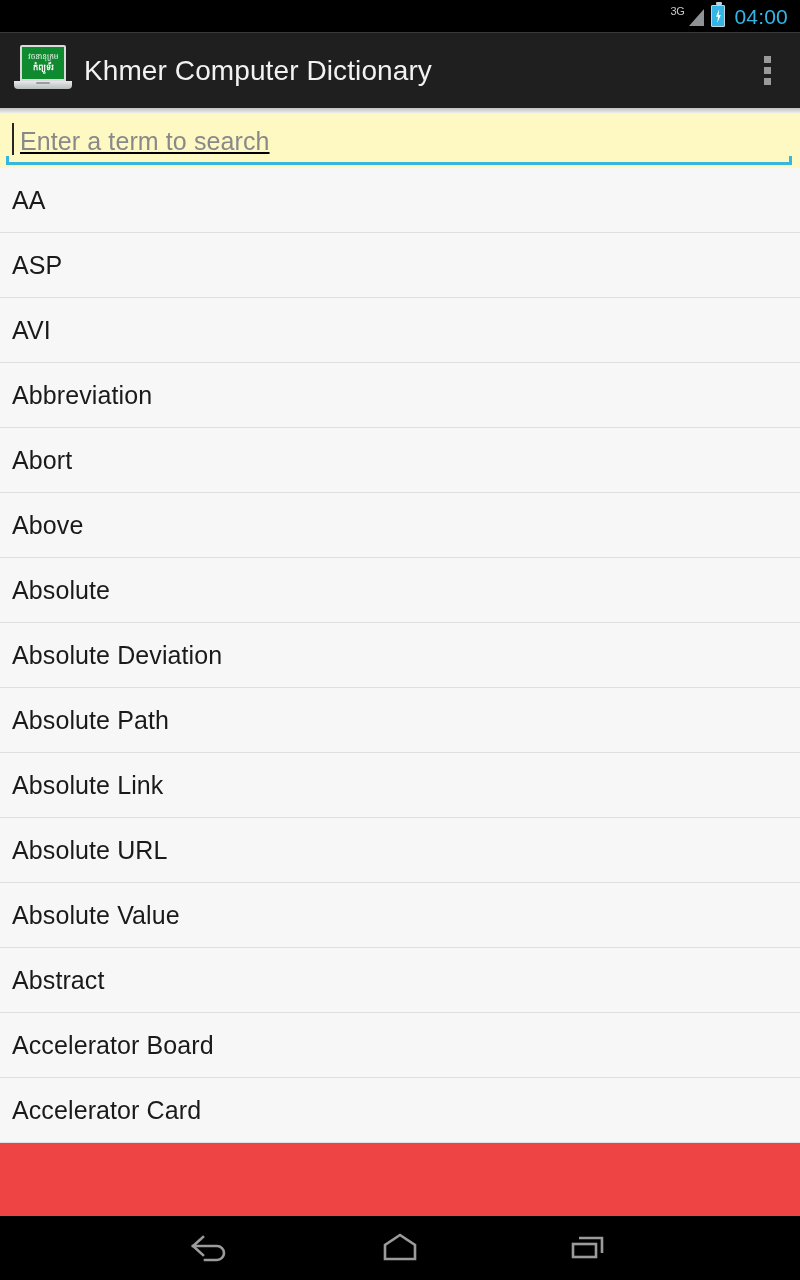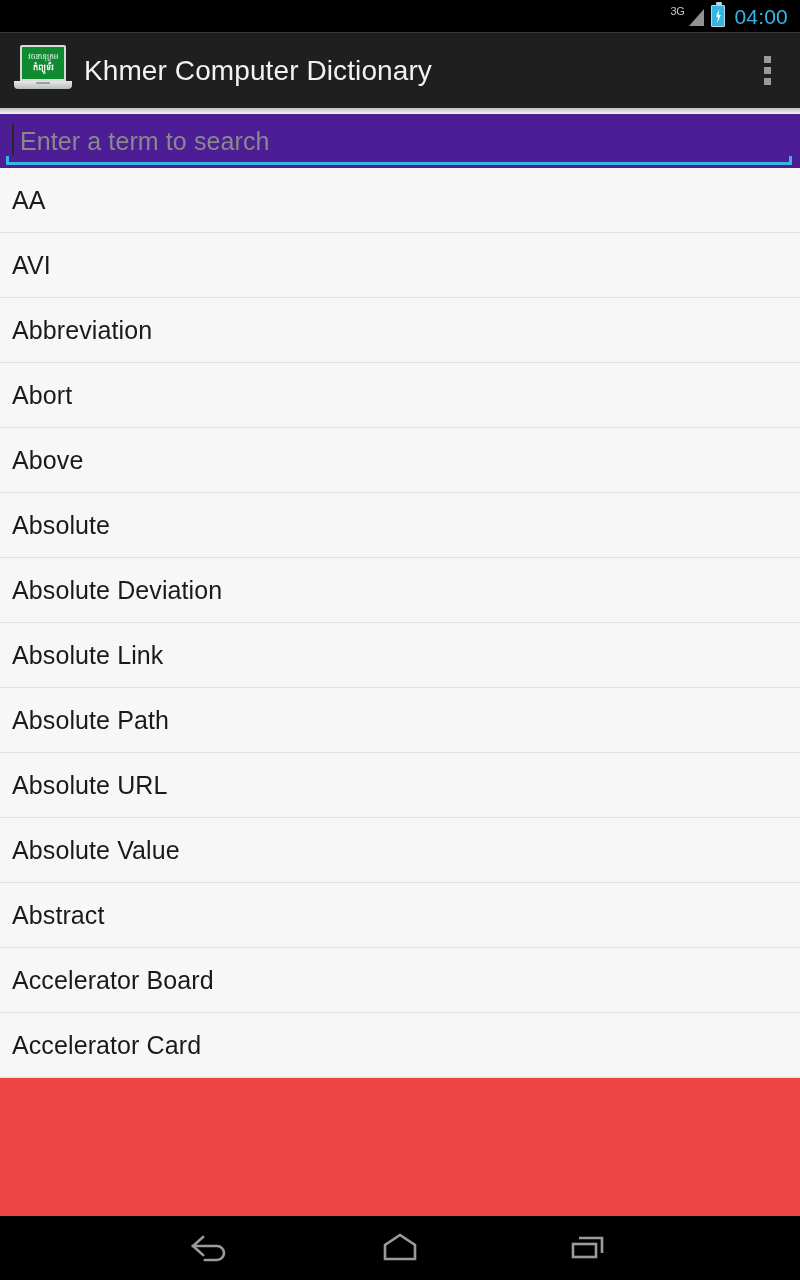--- a/index.html
+++ b/index.html
@@ -202,24 +202,25 @@
   .ab-shadow {
     flex: 0 0 6px;
     height: 6px;
     background: linear-gradient(to bottom, rgba(0,0,0,0.22), rgba(0,0,0,0));
   }
 
   
   .search-zone {
     flex: 0 0 54px;
     height: 54px;
-    background: #4c1d95;
-    position: relative;
-    display: flex;
-    align-items: center;
+    background: #fef9c3;
+    position: relative;
+    display: flex;
+    align-items: center;
+    text-decoration: underline;
   }
   .search-field {
     position: relative;
     width: 786px;
     margin-left: 6px;
     height: 48px;
     display: flex;
     align-items: center;
   }
   .caret {
@@ -340,42 +341,45 @@
       <span class="tick-l"></span>
       <span class="tick-r"></span>
     </div>
   </div>
 
   <div class="list" id="term-list">
       <div class="list-item">
         <span class="list-item-label">AA</span>
       </div>
       <div class="list-item">
+        <span class="list-item-label">ASP</span>
+      </div>
+      <div class="list-item">
         <span class="list-item-label">AVI</span>
       </div>
       <div class="list-item">
         <span class="list-item-label">Abbreviation</span>
       </div>
       <div class="list-item">
         <span class="list-item-label">Abort</span>
       </div>
       <div class="list-item">
         <span class="list-item-label">Above</span>
       </div>
       <div class="list-item">
         <span class="list-item-label">Absolute</span>
       </div>
       <div class="list-item">
         <span class="list-item-label">Absolute Deviation</span>
       </div>
       <div class="list-item">
+        <span class="list-item-label">Absolute Path</span>
+      </div>
+      <div class="list-item">
         <span class="list-item-label">Absolute Link</span>
-      </div>
-      <div class="list-item">
-        <span class="list-item-label">Absolute Path</span>
       </div>
       <div class="list-item">
         <span class="list-item-label">Absolute URL</span>
       </div>
       <div class="list-item">
         <span class="list-item-label">Absolute Value</span>
       </div>
       <div class="list-item">
         <span class="list-item-label">Abstract</span>
       </div>

